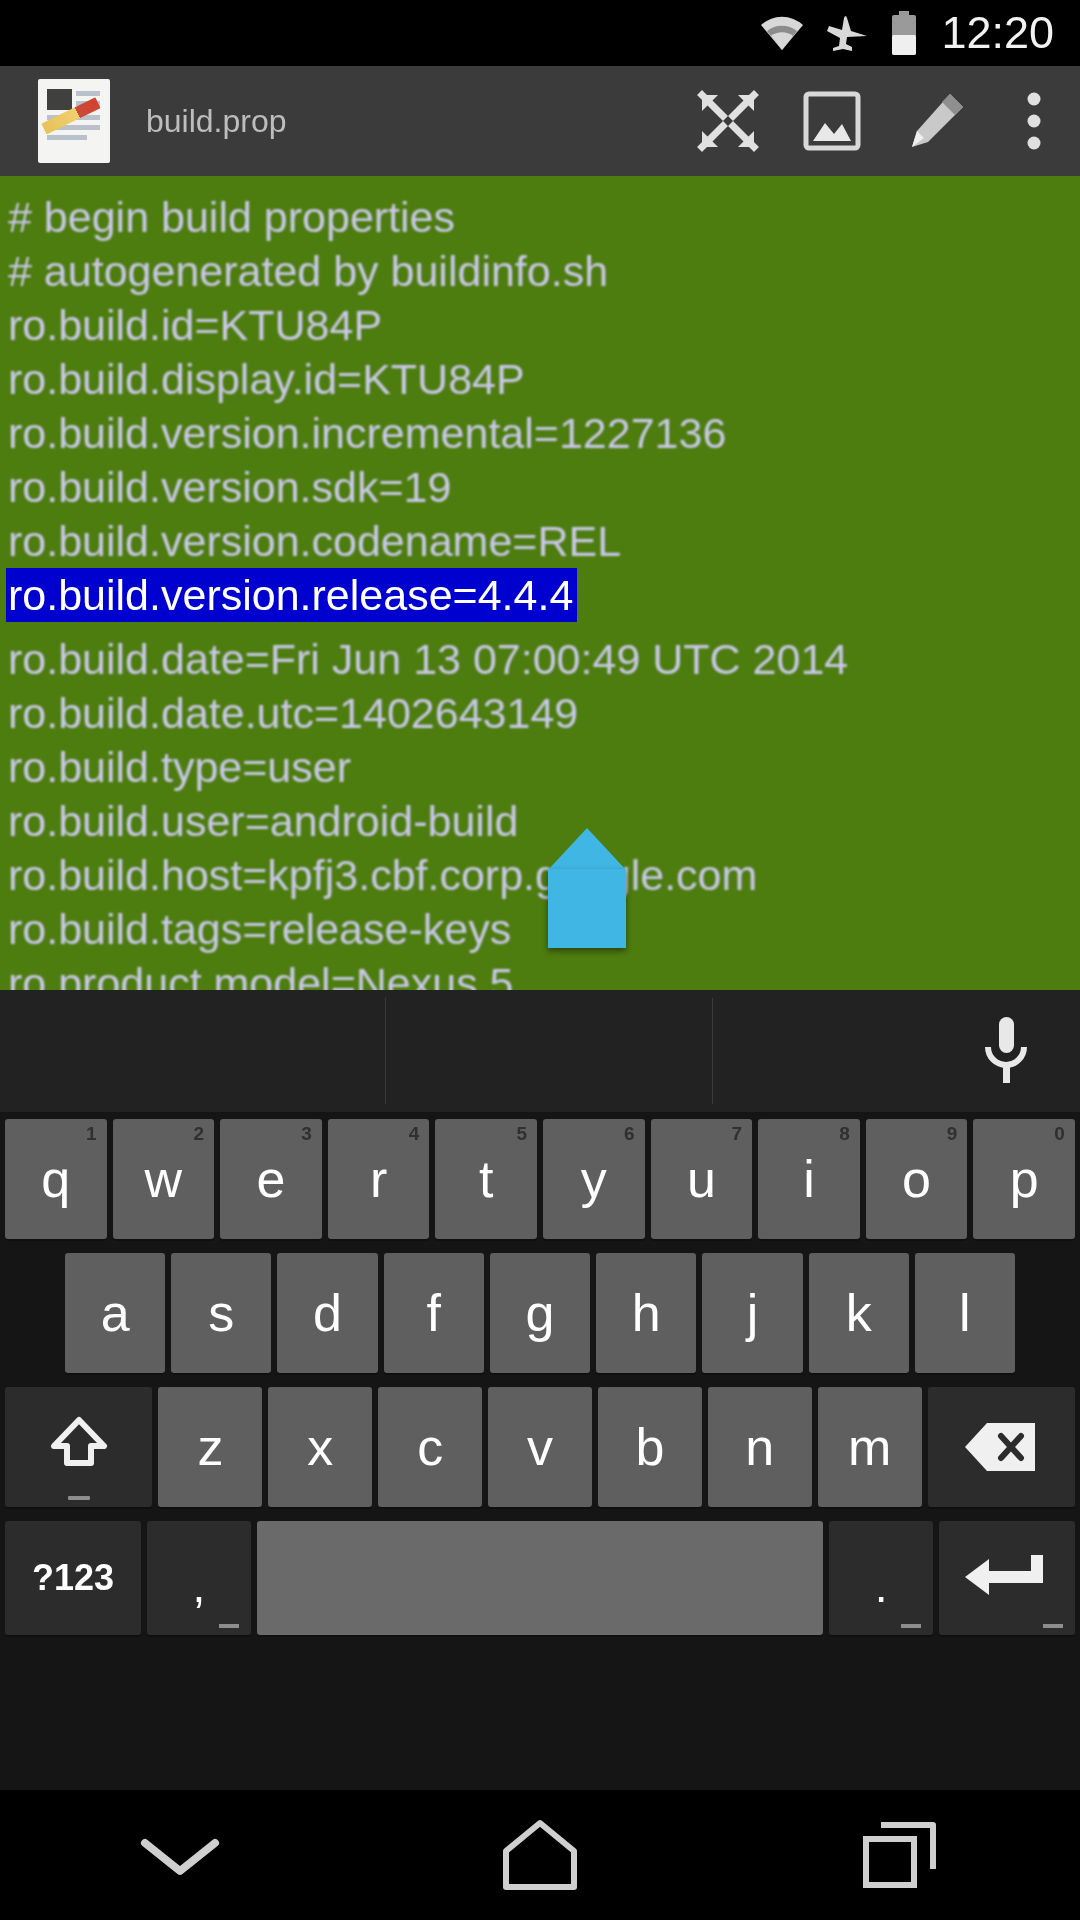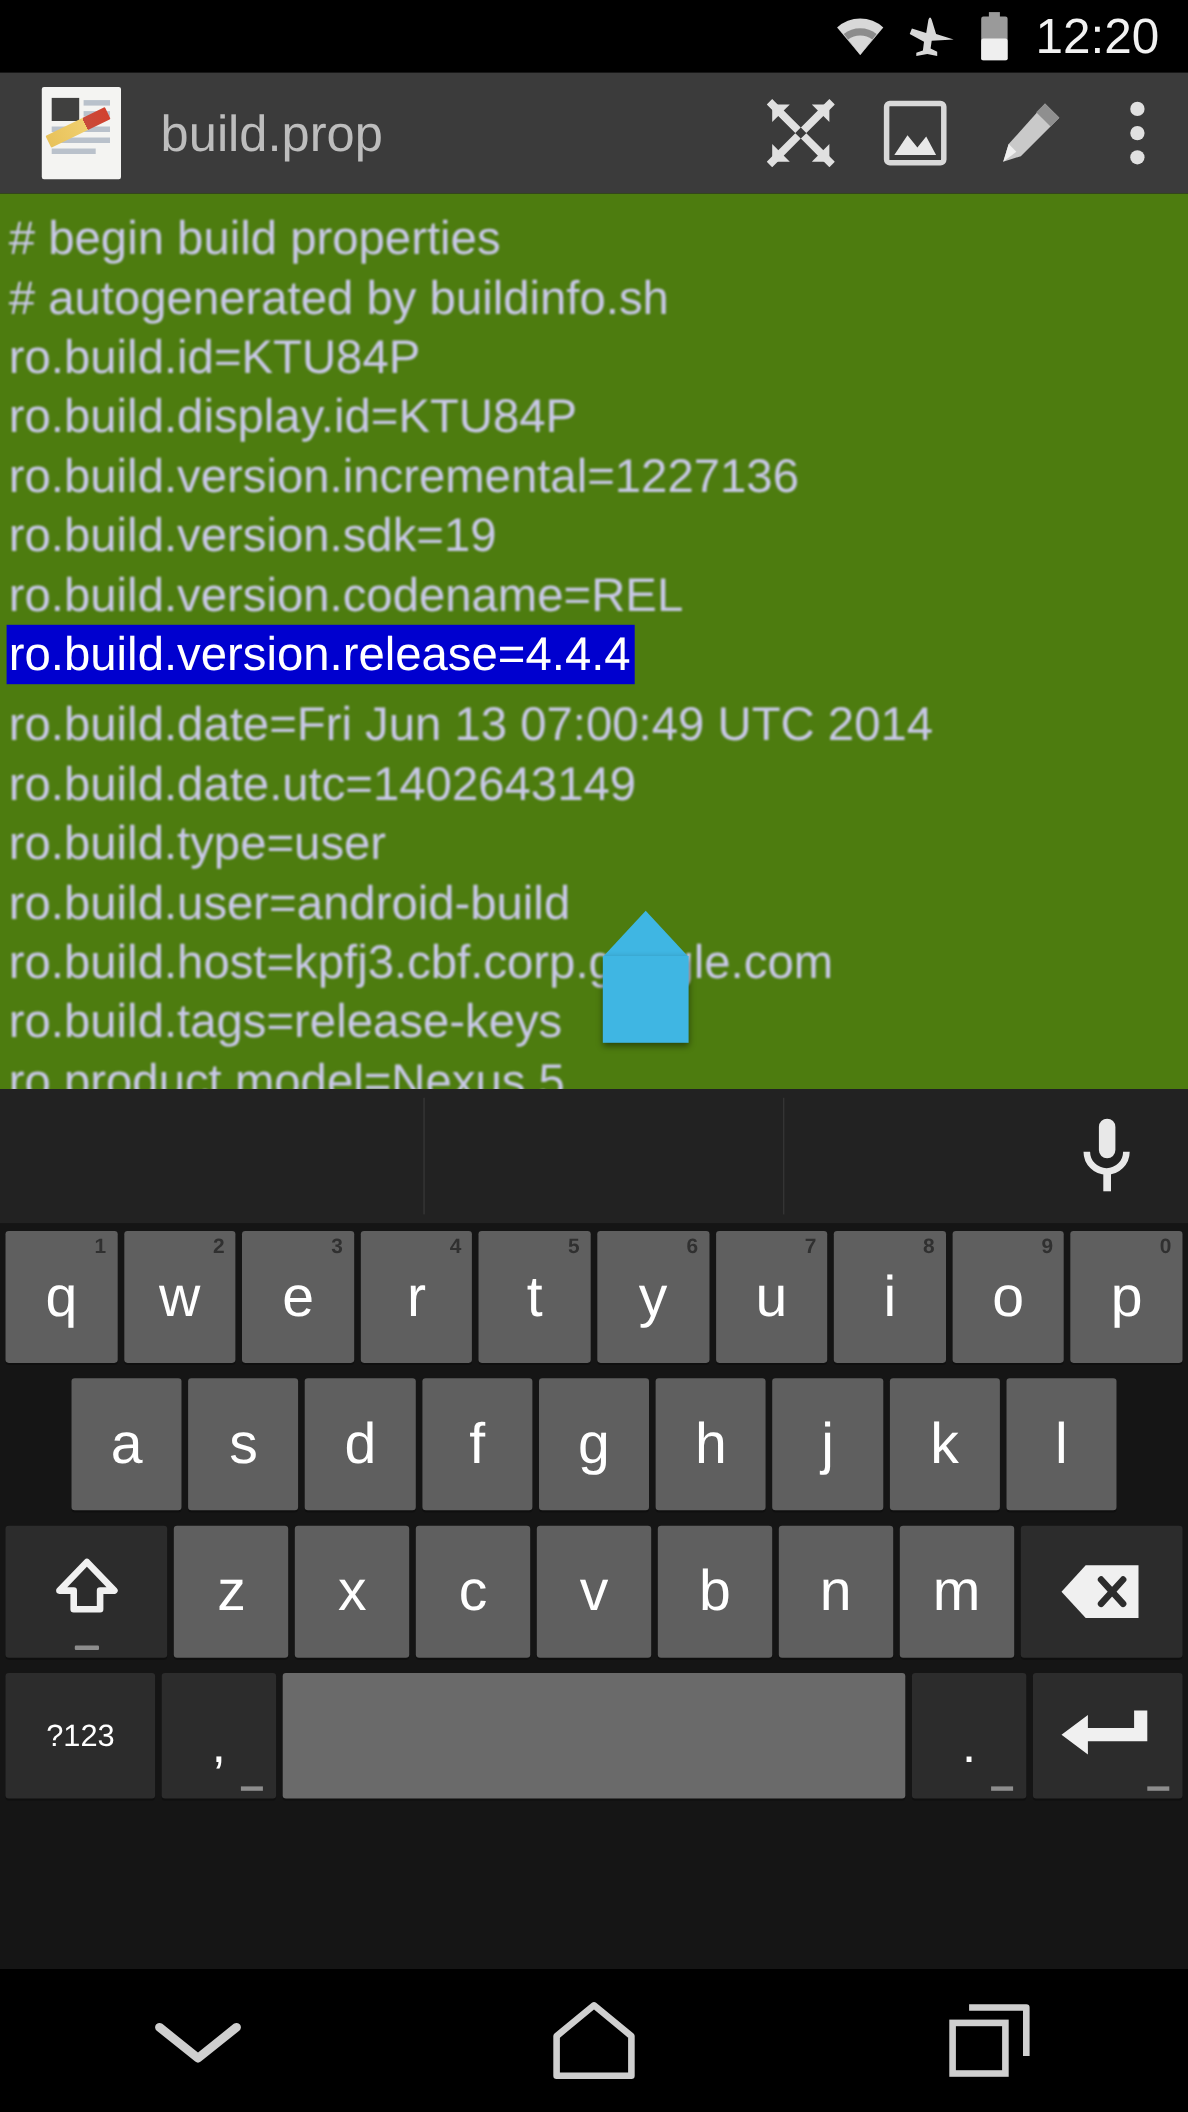--- a/index.html
+++ b/index.html
@@ -30,21 +30,21 @@
     background:#f4f4f2; border-radius:2px; flex:none;
   }
   #app-icon .ln { position:absolute; left:9px; height:5px; background:#b9c1cb; }
   #app-icon .dark { position:absolute; left:9px; top:10px; width:25px; height:21px; background:#40403f; }
   #app-icon .pencil {
     position:absolute; left:6px; top:44px; width:60px; height:12px;
     background:linear-gradient(90deg,#e8c25a 0%, #f0cf6e 62%, #c94b3b 62%, #d2412e 100%);
     transform:rotate(-26deg); transform-origin:left center; border-radius:1px;
   }
   #app-title {
-    color:#bdbdbd; font-size:46px; margin-left:36px; flex:1;
+    color:#bdbdbd; font-size:32px; margin-left:36px; flex:1;
     font-family:"Liberation Sans", sans-serif; font-weight:400;
   }
   .bar-btn { width:104px; height:110px; display:flex; align-items:center; justify-content:center; }
 
   
   #editor {
     position:absolute; left:0; top:176px; width:1080px; height:814px;
     background:#4d7c0f; overflow:hidden; padding:14px 0 0 8px;
   }
   .code-line {
@@ -96,21 +96,21 @@
     color:#ffffff; font-size:52px; font-family:"Liberation Sans", sans-serif;
     box-shadow:0 2px 0 rgba(0,0,0,0.25);
   }
   .key .sup {
     position:absolute; top:4px; right:10px; font-size:19px; color:#303030; font-weight:bold;
   }
   .key.fn { background:#2c2c2c; }
   .key.space { background:#6a6a6a; flex:5.2; }
   .key.shift { flex:1.42; }
   .key.del   { flex:1.42; }
-  .key.sym   { flex:1.25; font-size:28px; font-weight:normal; }
+  .key.sym   { flex:1.25; font-size:36px; font-weight:bold; }
   .key.comma { flex:0.95; }
   .key.period{ flex:0.95; }
   .key.enter { flex:1.25; }
   .key .undermark {
     position:absolute; bottom:7px; left:50%; transform:translateX(-50%);
     width:22px; height:4px; background:#8d8d8d; border-radius:1px;
   }
   .key .undermark-r { position:absolute; bottom:7px; right:12px; width:20px; height:4px; background:#8d8d8d; }
   .punct { font-size:46px; position:relative; top:8px; }
 

